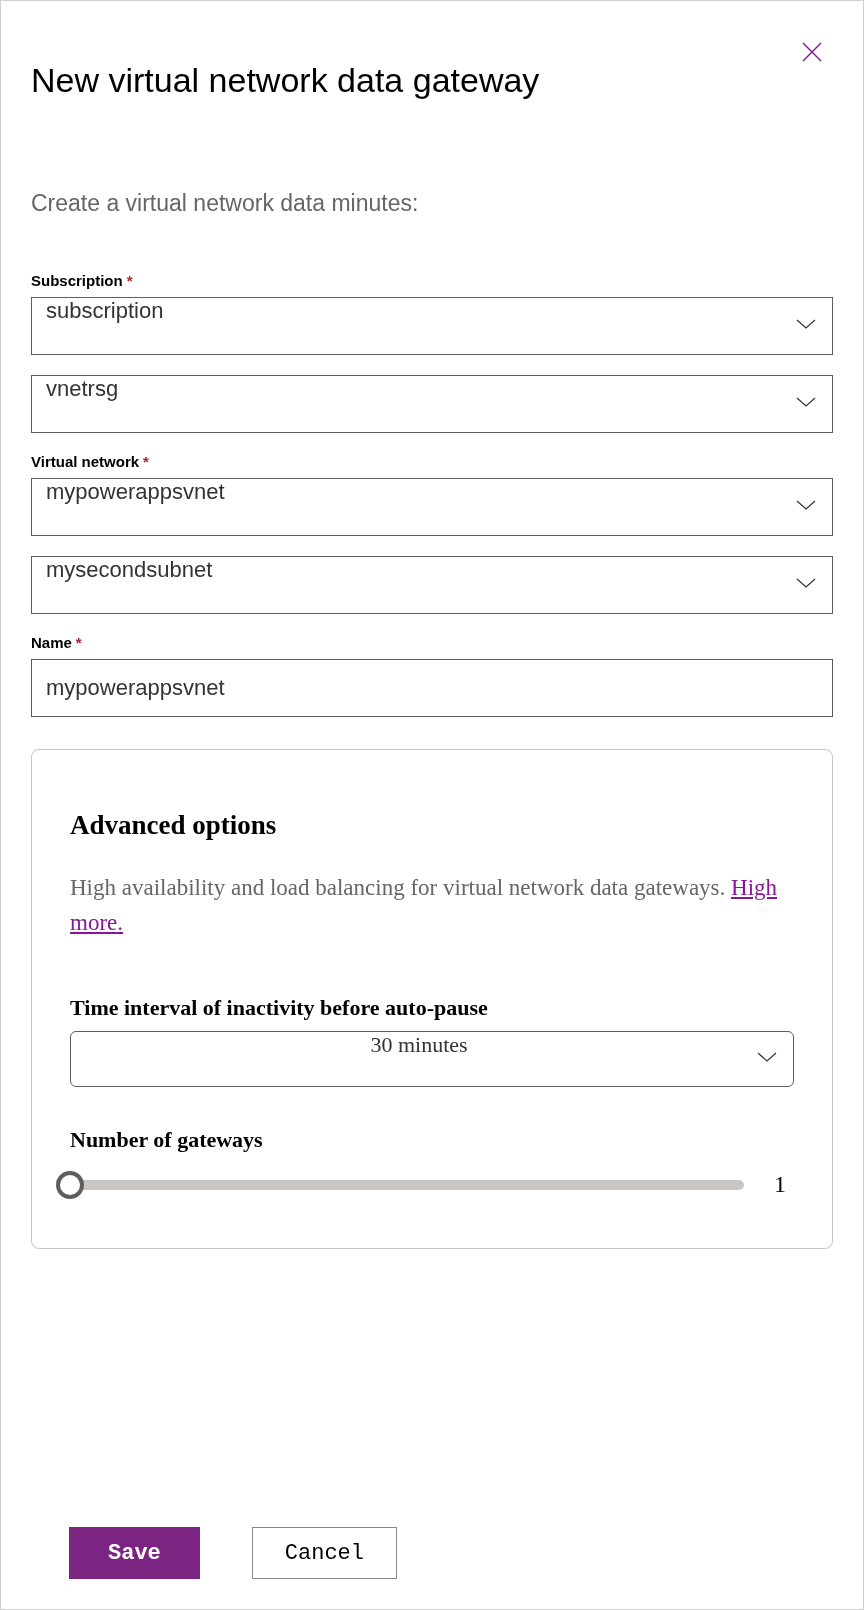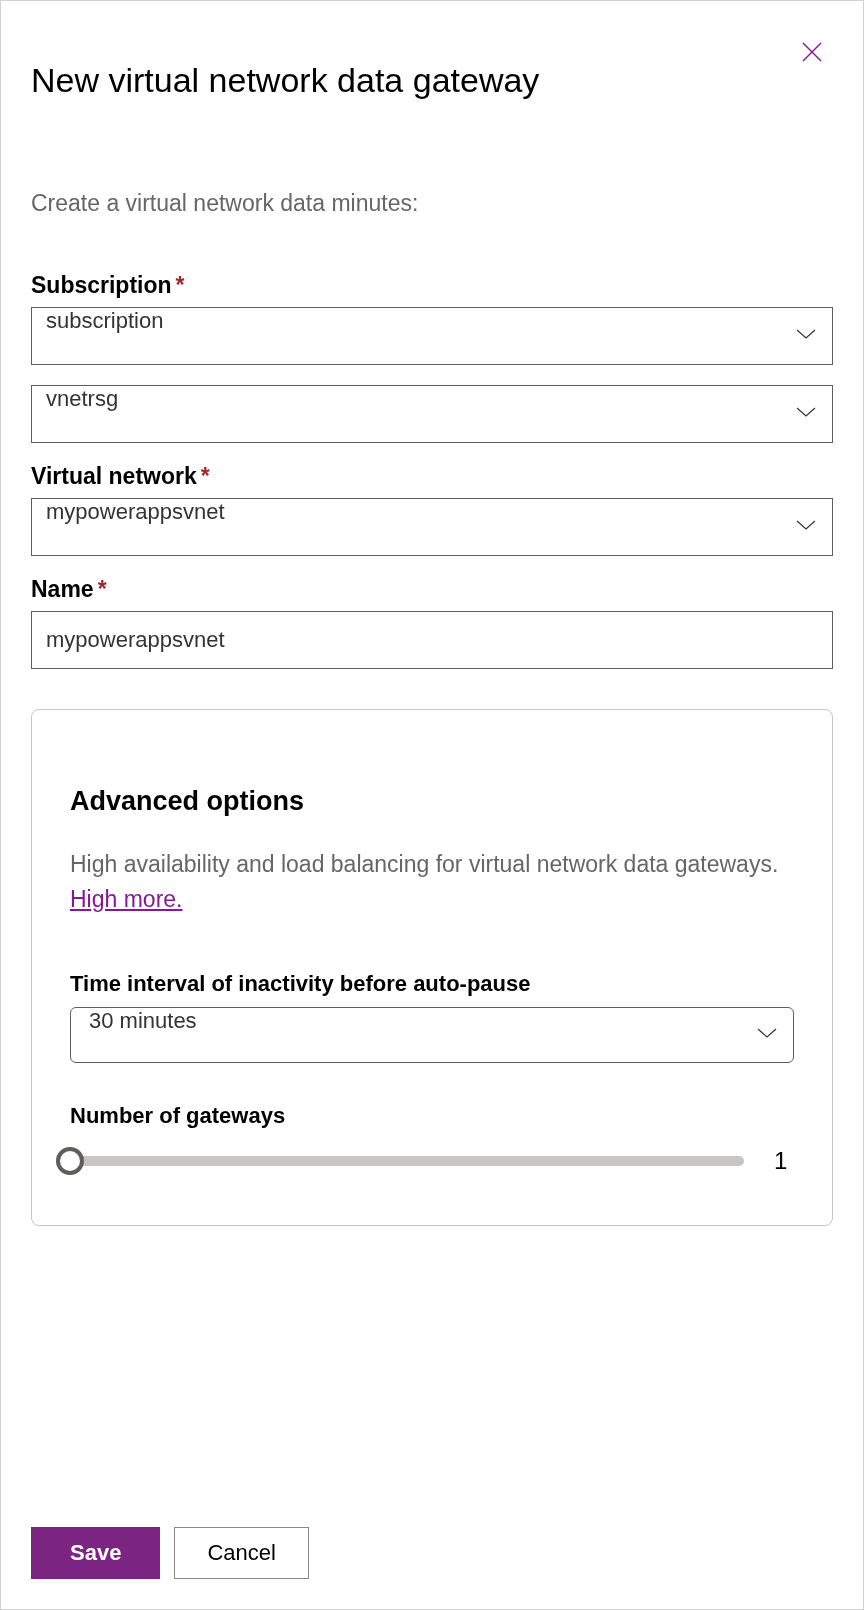--- a/index.html
+++ b/index.html
@@ -43,21 +43,21 @@
     }
     .subtitle {
       font-size: 23px;
       color: #666;
       margin-bottom: 55px;
     }
     .field-group {
       margin-bottom: 20px;
     }
     .field-label {
-      font-size: 23px;
+      font-size: 15px;
       font-weight: 600;
       color: #000;
       margin-bottom: 8px;
       display: block;
     }
     .required-asterisk {
       color: #a4262c;
       margin-left: 4px;
     }
     .select-wrapper {
@@ -89,22 +89,23 @@
     .chevron svg {
       width: 22px;
       height: 14px;
       stroke: #333;
       stroke-width: 1.2;
       fill: none;
     }
     .advanced-panel {
       border: 1px solid #c8c6c4;
       border-radius: 8px;
-      padding: 76px 38px 50px 38px;
-      margin-top: 40px;
+      padding: 60px 38px 50px 38px;
+      margin-top: 32px;
+      font-family: Liberation Serif, serif;
     }
     .advanced-title {
       font-size: 27px;
       font-weight: 700;
       color: #000;
       margin-bottom: 30px;
     }
     .advanced-desc {
       font-size: 23px;
       color: #666;
@@ -132,20 +133,21 @@
       width: 100%;
       height: 56px;
       border: 1px solid #605e5c;
       border-radius: 6px;
       background: #fff;
       font-size: 22px;
       color: #333;
       padding: 0 44px 0 18px;
       cursor: pointer;
       font-family: inherit;
+      text-align: center;
     }
     .slider-row {
       display: flex;
       align-items: center;
       gap: 30px;
       margin-top: 18px;
     }
     .slider-track {
       position: relative;
       flex: 1;
@@ -175,25 +177,26 @@
       position: absolute;
       bottom: 30px;
       left: 30px;
       display: flex;
       gap: 14px;
     }
     .btn {
       height: 52px;
       padding: 0 32px;
       font-size: 22px;
-      font-family: Liberation Sans, sans-serif;
+      font-family: Liberation Mono, monospace;
       border: 1px solid #8a8886;
       background: #fff;
       color: #000;
       cursor: pointer;
+      margin-left: 38px;
     }
     .btn-primary {
       background: #7c2482;
       border-color: #7c2482;
       color: #fff;
       font-weight: 600;
       padding: 0 38px;
     }
   </style>
 </head>
@@ -233,20 +236,26 @@
   <label class="field-label"><span>Virtual network</span><span class="required-asterisk">*</span></label>
   <div class="select-wrapper">
     <div class="select-input">mypowerappsvnet</div>
     <span class="chevron"><svg viewBox="0 0 22 14">
           <polyline points="2,3 11,11 20,3"></polyline>
         </svg></span>
   </div>
 </div>
 
 <div class="field-group">
+  <div class="select-wrapper">
+    <div class="select-input">mysecondsubnet</div>
+    <span class="chevron"><svg viewBox="0 0 22 14">
+          <polyline points="2,3 11,11 20,3"></polyline>
+        </svg></span>
+  </div>
 </div>
 
 <div class="field-group">
   <label class="field-label"><span>Name</span><span class="required-asterisk">*</span></label>
   <input type="text" class="text-input" value="mypowerappsvnet" style="">
 </div>
 
 <div class="advanced-panel">
   <div class="advanced-title">Advanced options</div>
   <div class="advanced-desc">

